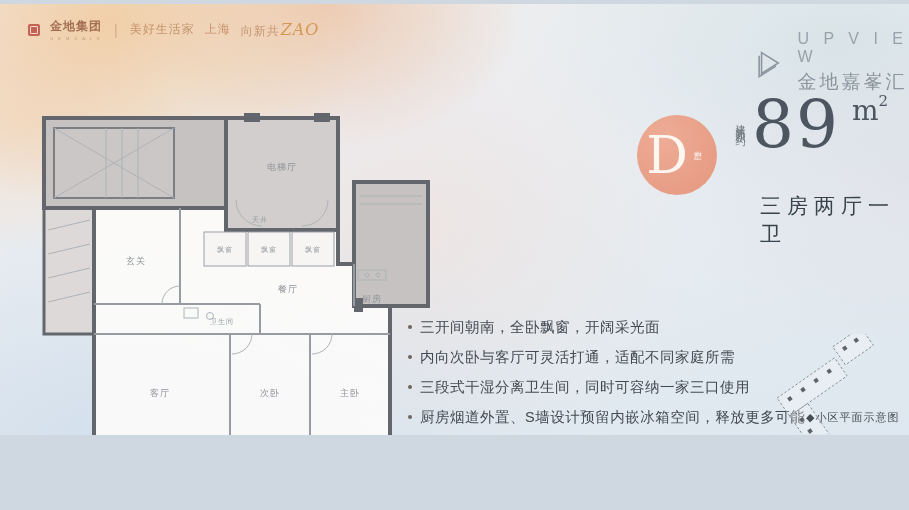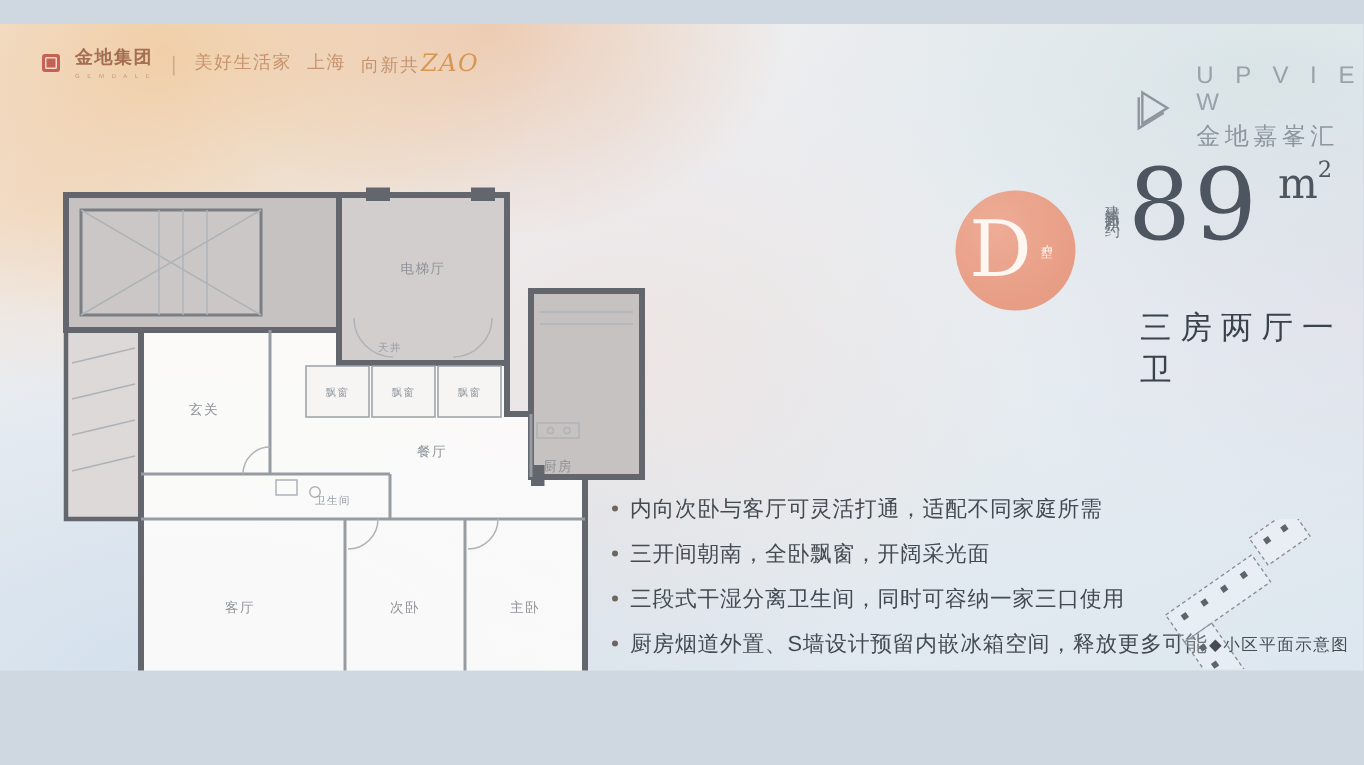--- a/index.html
+++ b/index.html
@@ -1,17 +1,17 @@
 <!DOCTYPE html>
 <html><head>
 <meta charset="utf-8">
 <style>
   html,body{margin:0;padding:0;background:#cfd8e0;}
   .stage{
-    position:relative;width:909px;height:431px;margin:16px auto;overflow:hidden;
+    position:relative;width:909px;height:431px;margin:4px auto;overflow:hidden;
     font-family:"Liberation Sans","DejaVu Sans",sans-serif;
     background:
       radial-gradient(420px 300px at 12% 4%, rgba(241,199,152,.8), rgba(241,199,152,0) 62%),
       radial-gradient(330px 240px at 36% 0%, rgba(235,172,128,.5), rgba(235,172,128,0) 60%),
       radial-gradient(260px 200px at 2% 28%, rgba(244,210,180,.5), rgba(244,210,180,0) 65%),
       radial-gradient(480px 380px at 46% 52%, rgba(245,216,206,.38), rgba(245,216,206,0) 60%),
       radial-gradient(520px 260px at 92% 8%, rgba(205,222,224,.55), rgba(205,222,224,0) 62%),
       radial-gradient(420px 300px at 100% 40%, rgba(222,214,226,.4), rgba(222,214,226,0) 60%),
       radial-gradient(700px 380px at 14% 102%, rgba(198,215,233,.6), rgba(198,215,233,0) 66%),
       linear-gradient(160deg,#f2ece5 0%,#ebeef2 35%,#e5ecf1 65%,#dde7ef 100%);
@@ -22,21 +22,21 @@
   .seal::after{content:"";position:absolute;inset:2px;border:1px solid rgba(255,255,255,.8);border-radius:1px;}
   .group-name{font-size:12px;font-weight:bold;color:#93593f;letter-spacing:1px;}
   .group-sub{font-size:4px;color:#b58e72;letter-spacing:2px;margin-top:1px;}
   .logo-divider{color:#c9a489;font-size:14px;font-weight:300;margin:0 2px;}
   .logo-txt{font-size:12px;color:#bd8760;letter-spacing:1px;}
   .zao{font-family:"DejaVu Serif",serif;font-style:italic;font-size:16px;color:#d28b3e;margin-left:1px;}
   
   .brand{position:absolute;left:752px;top:26px;display:flex;align-items:center;gap:12px;}
   .brand-text{display:flex;flex-direction:column;gap:3px;}
   .brand-en{font-size:16px;letter-spacing:5px;color:#99a2aa;}
-  .brand-cn{font-size:16px;letter-spacing:3px;color:#8d969e;}
+  .brand-cn{font-size:19px;letter-spacing:3px;color:#8d969e;}
   
   .d-badge{position:absolute;left:637px;top:111px;width:80px;height:80px;border-radius:50%;
     background:radial-gradient(circle at 35% 30%, #eeac96, #e5977e);display:flex;align-items:center;justify-content:center;}
   .d-letter{font-family:"DejaVu Serif",serif;font-size:52px;color:#fdf6f1;line-height:1;margin-left:-6px;}
   .d-suffix{writing-mode:vertical-rl;font-size:8px;color:#fbeee6;letter-spacing:2px;margin-left:3px;margin-top:-18px;}
   .area-vertical{position:absolute;left:733px;top:112px;writing-mode:vertical-rl;font-size:10px;letter-spacing:3px;color:#70797f;}
   .area-row{position:absolute;left:752px;top:88px;display:flex;align-items:flex-start;color:#4d5660;}
   .area-num{font-family:"DejaVu Serif",serif;font-size:66px;line-height:1;letter-spacing:2px;}
   .area-unit{font-family:"DejaVu Serif",serif;font-size:28px;margin-left:12px;}
   .area-sup{font-family:"DejaVu Serif",serif;font-size:15px;vertical-align:14px;}
@@ -108,22 +108,22 @@
     <span class="d-suffix">户型</span>
   </div>
   <div class="area-vertical">建筑面积约</div>
   <div class="area-row">
     <span class="area-num">89</span>
     <span class="area-unit"><span>m</span><span class="area-sup">2</span></span>
   </div>
   <div class="layout-line">三房两厅一卫</div>
 
   <ul class="features">
+    <li>三开间朝南，全卧飘窗，开阔采光面</li>
     <li>内向次卧与客厅可灵活打通，适配不同家庭所需</li>
-    <li>三开间朝南，全卧飘窗，开阔采光面</li>
     <li>三段式干湿分离卫生间，同时可容纳一家三口使用</li>
     <li>厨房烟道外置、S墙设计预留内嵌冰箱空间，释放更多可能</li>
   </ul>
 
   <svg class="floorplan" width="400" height="365" viewBox="0 0 400 365">
 
     <rect x="14" y="104" width="50" height="126" class="fill-light wall3"></rect>
     <line x1="18" y1="126" x2="60" y2="116" class="thin"></line>
     <line x1="18" y1="150" x2="60" y2="140" class="thin"></line>
     <line x1="18" y1="174" x2="60" y2="164" class="thin"></line>

